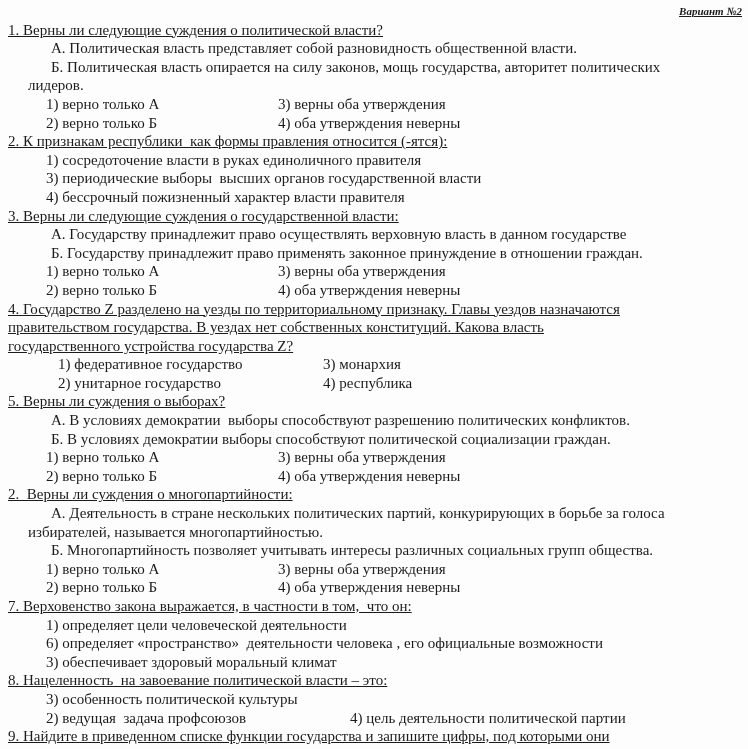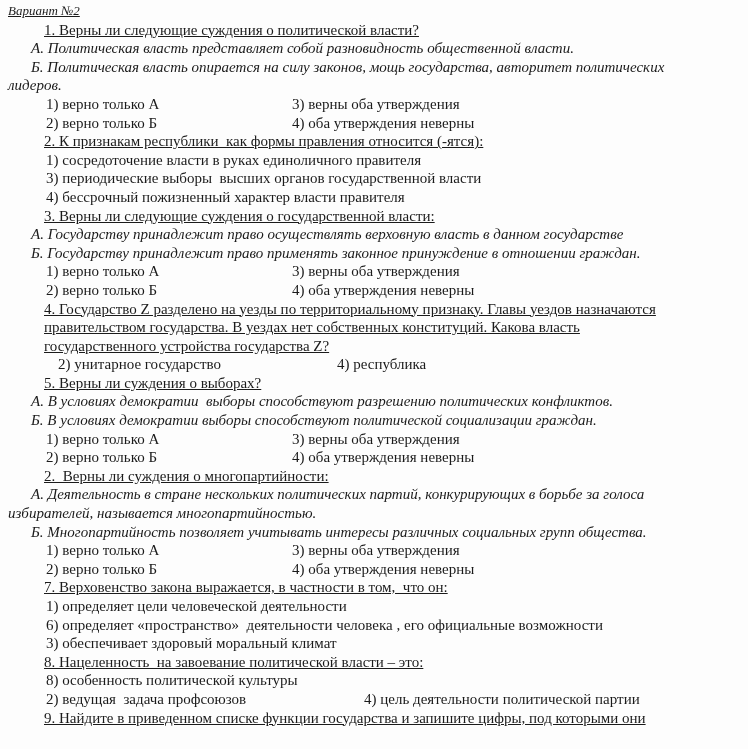--- a/index.html
+++ b/index.html
@@ -9,44 +9,42 @@
     box-sizing: border-box;
     background: #fdfdfd;
     color: #1b1b1b;
     padding: 2px 6px 0 8px;
     overflow: hidden;
     font-family: "Liberation Serif", serif;
     font-size: 15px;
     line-height: 18.6px;
   }
   .title {
-    text-align: left;
-    font-weight: 400;
+    text-align: right;
+    font-weight: 700;
     font-style: italic;
     text-decoration: underline;
-    font-size: 13px;
+    font-size: 11px;
   }
   .qh {
     text-decoration: underline;
     white-space: pre-wrap;
-    margin-left: 36px;
   }
   .stmt {
-    font-style: italic;
     white-space: pre-wrap;
+    margin-left: 20px;
   }
   .stmt.first { padding-left: 23px; }
   .opt {
     padding-left: 38px;
     white-space: pre-wrap;
   }
   .optrow {
     padding-left: 38px;
     display: flex;
-    gap: 14px;
   }
   .optrow .c1 { width: 232px; flex: none; white-space: pre-wrap; }
   .optrow .c2 { white-space: pre-wrap; }
   .optrow.q4 { padding-left: 50px; }
   .optrow.q4 .c1 { width: 265px; }
   .optrow.wide .c1 { width: 304px; }
 </style>
 </head>
 <body>
 
@@ -88,20 +86,24 @@
       <span class="c1">2) верно только Б</span>
       <span class="c2">4) оба утверждения неверны</span>
     </div>
   </section>
 
   <section>
     <div class="qh">4. Государство Z разделено на уезды по территориальному признаку. Главы уездов назначаются</div>
     <div class="qh">правительством государства. В уездах нет собственных конституций. Какова власть</div>
     <div class="qh">государственного устройства государства Z?</div>
     <div class="optrow q4">
+      <span class="c1">1) федеративное государство</span>
+      <span class="c2">3) монархия</span>
+    </div>
+    <div class="optrow q4">
       <span class="c1">2) унитарное государство</span>
       <span class="c2">4) республика</span>
     </div>
   </section>
 
   <section>
     <div class="qh">5. Верны ли суждения о выборах?</div>
     <div class="stmt first">А. В условиях демократии  выборы способствуют разрешению политических конфликтов.</div>
     <div class="stmt first">Б. В условиях демократии выборы способствуют политической социализации граждан.</div>
     <div class="optrow">
@@ -132,21 +134,21 @@
   <section>
     <div class="qh">7. Верховенство закона выражается, в частности в том,  что он:</div>
     <div class="opt">1) определяет цели человеческой деятельности</div>
     <div class="opt">6) определяет «пространство»  деятельности человека , его официальные возможности</div>
     <div class="opt">3) обеспечивает здоровый моральный климат</div>
   </section>
 
   <section>
     <div class="qh">8. Нацеленность  на завоевание политической власти – это:</div>
     <div class="optrow wide">
-      <span class="c2">8) особенность политической культуры</span>
+      <span class="c2">3) особенность политической культуры</span>
     </div>
     <div class="optrow wide">
       <span class="c1">2) ведущая  задача профсоюзов</span>
       <span class="c2">4) цель деятельности политической партии</span>
     </div>
   </section>
 
   <section>
     <div class="qh">9. Найдите в приведенном списке функции государства и запишите цифры, под которыми они</div>
   </section>

